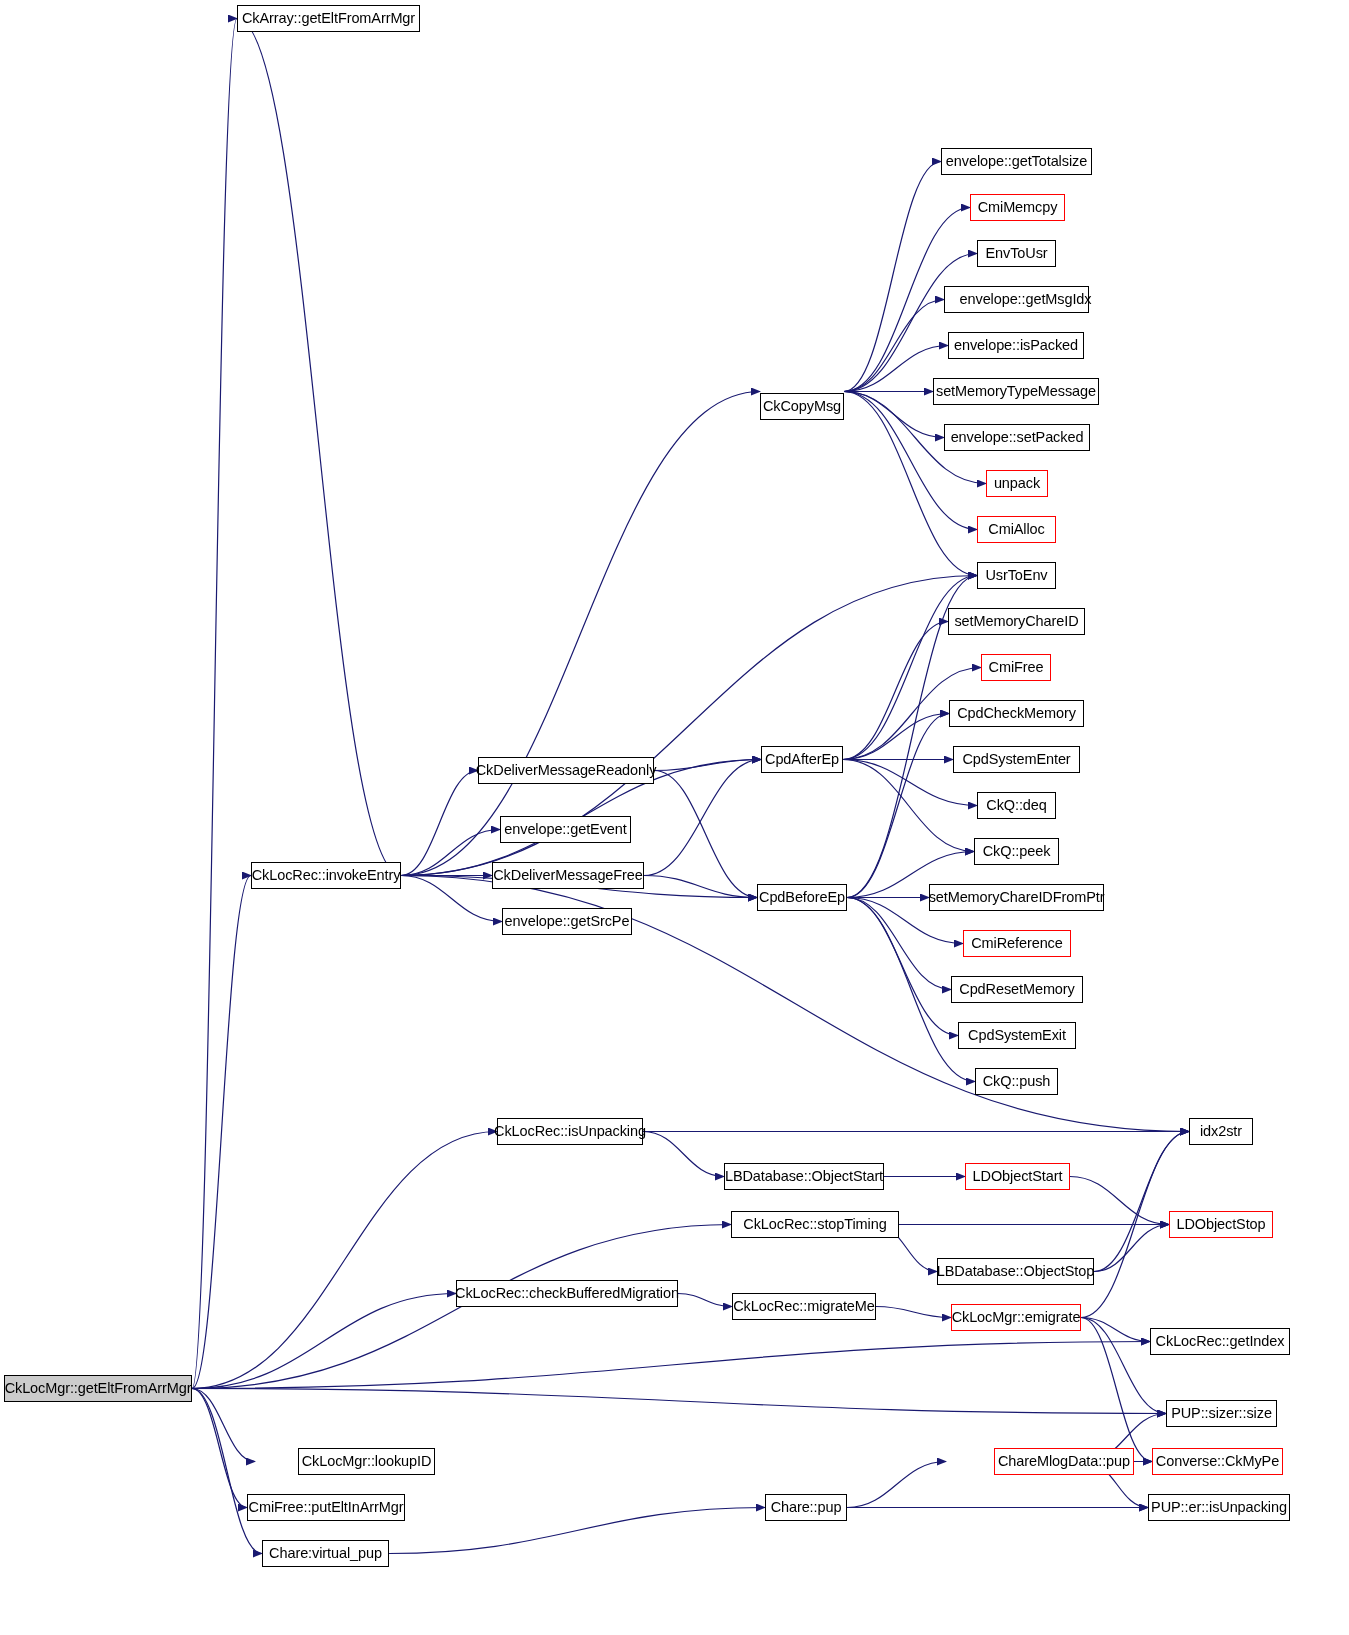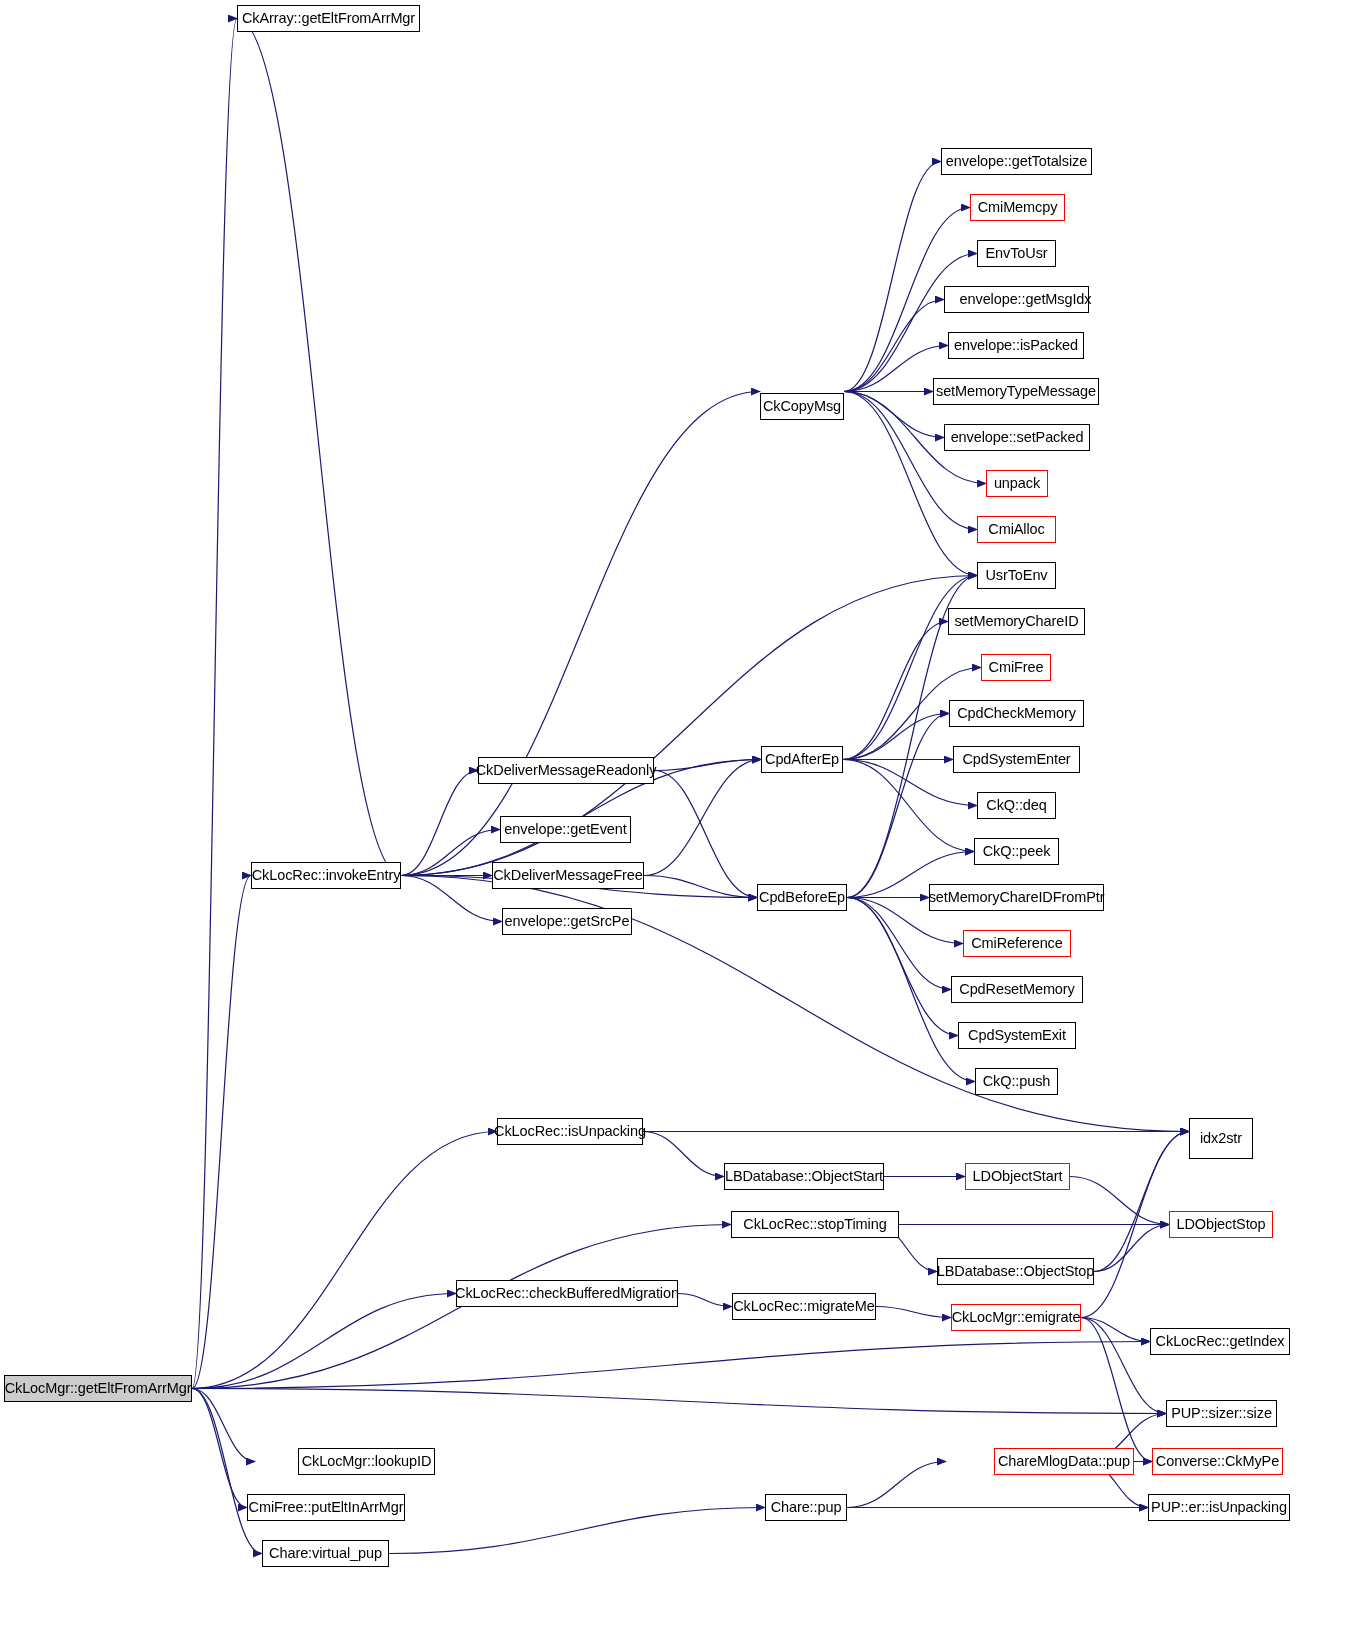--- a/index.html
+++ b/index.html
@@ -269,17 +269,17 @@
       </div>
       <div class="node" style="left: 765px; top: 1494px; width: 82px; height: 27px;">
         <span>Chare::pup</span>
       </div>
       <div class="node" style="left: 1148px; top: 1494px; width: 142px; height: 27px;">
         <span>PUP::er::isUnpacking</span>
       </div>
       <div class="node" style="left: 262px; top: 1540px; width: 127px; height: 27px;">
         <span>Chare:virtual_pup</span>
       </div>
-      <div class="node" style="left: 1189px; top: 1118px; width: 64px; height: 41px;">
+      <div class="node" style="left: 1189px; top: 1118px; width: 64px; height: 27px;">
         <span>idx2str</span>
       </div>
     </div>
 </div>
 
 </body></html>

